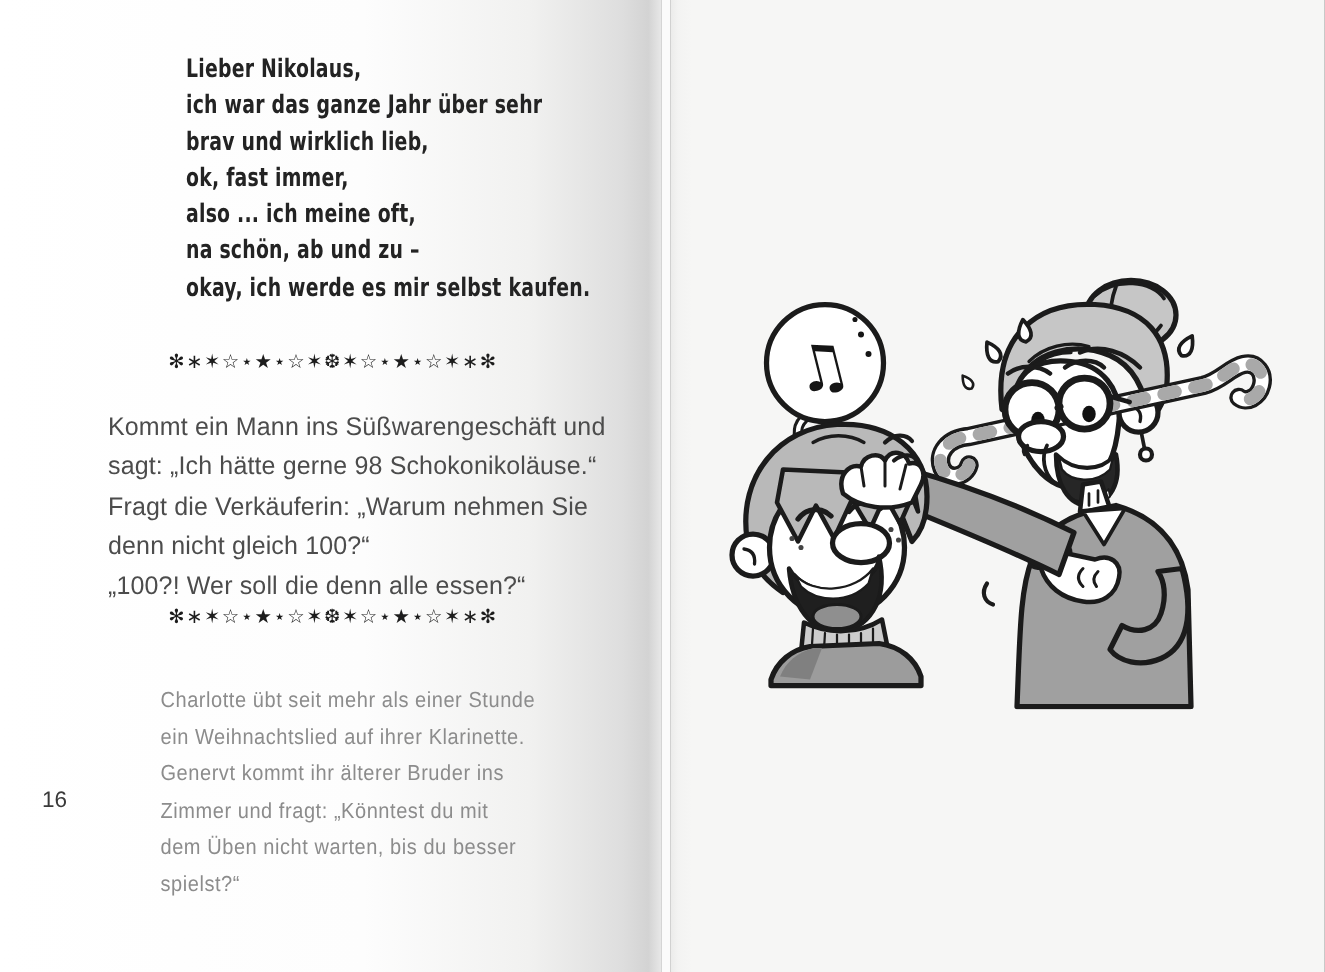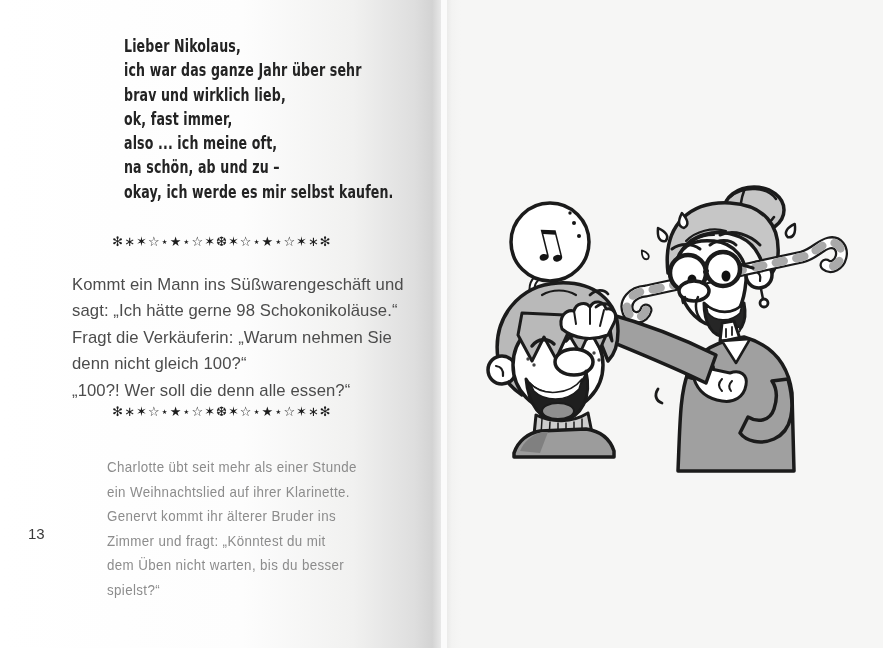--- a/index.html
+++ b/index.html
@@ -81,21 +81,21 @@
 
     <div class="block" id="joke-klarinette">
       <span class="ln">Charlotte übt seit mehr als einer Stunde</span>
       <span class="ln">ein Weihnachtslied auf ihrer Klarinette.</span>
       <span class="ln">Genervt kommt ihr älterer Bruder ins</span>
       <span class="ln">Zimmer und fragt: „Könntest du mit</span>
       <span class="ln">dem Üben nicht warten, bis du besser</span>
       <span class="ln">spielst?“</span>
     </div>
 
-    <div class="page-number" id="page-number-left">13</div>
+    <div class="page-number" id="page-number-left">16</div>
   </div>
 
   <div id="gutter"></div>
 
   <div id="right-page">
     
     
     
   </div>
 

